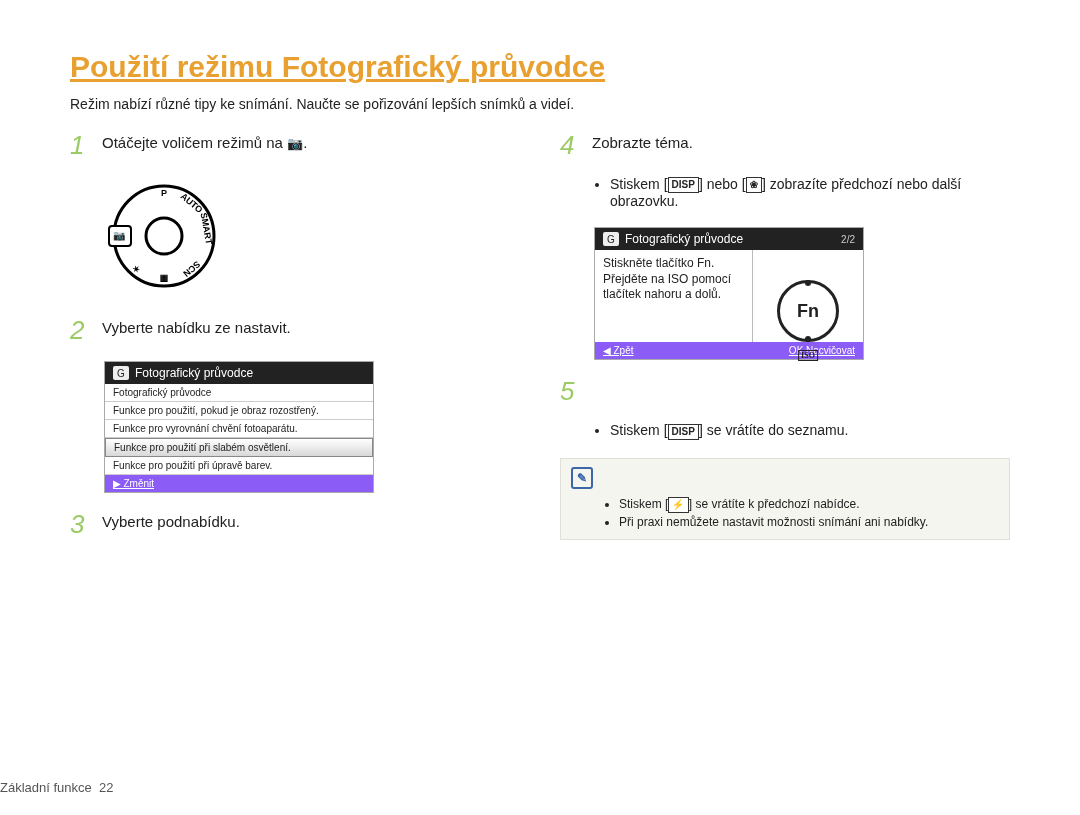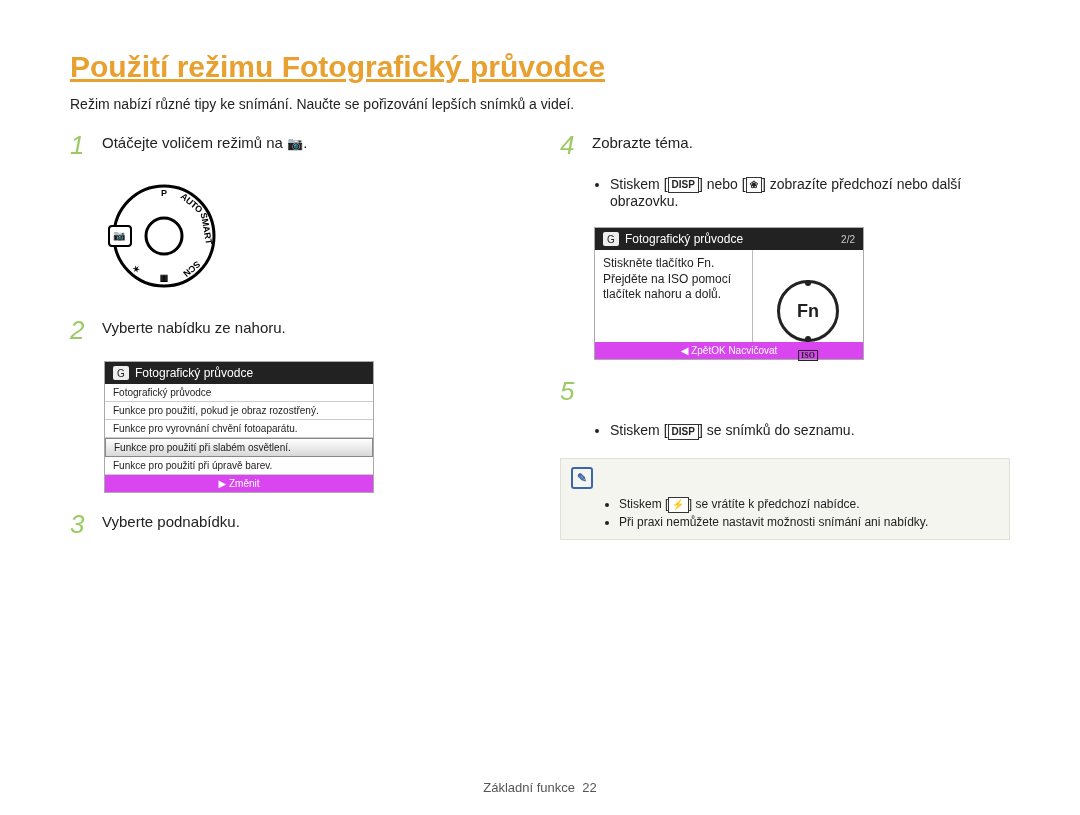--- a/index.html
+++ b/index.html
@@ -78,26 +78,27 @@
   .lcd-list .row {
     border-bottom: 1px solid #ccc;
     padding: 3px 8px;
     font-size: 10px;
   }
   .lcd-list .row.selected {
     background: linear-gradient(#ffffff,#d8d8d8);
     border: 1px solid #888;
   }
   .lcd-footer {
-    background: #d946ef;
+    background: #8b5cf6;
     color: #fff;
     padding: 3px 8px;
     font-size: 10px;
     display: flex;
-    justify-content: center;
+    justify-content: space-between;
+    text-decoration: underline;
   }
   .lcd-corner { font-size:10px; color:#ccc; margin-left:auto; }
 
   
   .theme-body {
     display:flex;
     height: 92px;
   }
   .theme-left {
     flex: 1;
@@ -172,21 +173,20 @@
   .icon-glyph {
     display:inline-block;
     font-size:13px;
     vertical-align:middle;
   }
 
   .footer {
     position:absolute;
     bottom:20px;
     left:0; right:0;
-    text-align:center;
     font-size:13px;
     color:#555;
   }
 </style>
 </head>
 <body>
 
 <h1 class="page-title">Použití režimu Fotografický průvodce</h1>
 <p class="intro">Režim nabízí různé tipy ke snímání. Naučte se pořizování lepších snímků a videí.</p>
 
@@ -213,21 +213,21 @@
           <text x="60" y="20" transform="rotate(180 60 60)">▦</text>
           <text x="60" y="20" transform="rotate(220 60 60)">✶</text>
         </g>
         <rect x="5" y="50" width="22" height="20" rx="3" fill="#fff" stroke="#000" stroke-width="2"></rect>
         <text x="16" y="63" font-size="10" text-anchor="middle">📷</text>
       </svg>
     </div>
 
     <div class="step">
       <div class="step-num">2</div>
-      <div class="step-text">Vyberte nabídku ze nahoru.</div>
+      <div class="step-text">Vyberte nabídku ze nastavit.</div>
     </div>
 
     <div class="lcd">
       <div class="lcd-header">
         <span class="lcd-icon">G</span>
         <span>Fotografický průvodce</span>
       </div>
       <div class="lcd-list" id="lcd1-list">
           <div class="row">Fotografický průvodce</div>
           <div class="row">Funkce pro použití, pokud je obraz rozostřený.</div>
@@ -284,21 +284,21 @@
         <span>OK   Nacvičovat</span>
       </div>
     </div>
 
     <div class="step">
       <div class="step-num">5</div>
     </div>
 
     <ul class="bullets">
       <li>
-        <span>Stiskem [</span><span class="btn-key">DISP</span><span>] se snímků do seznamu.</span>
+        <span>Stiskem [</span><span class="btn-key">DISP</span><span>] se vrátíte do seznamu.</span>
       </li>
     </ul>
 
     <div class="tipbox">
       <div class="tip-icon">✎</div>
       <ul>
         <li>
           <span>Stiskem [</span><span class="btn-key">⚡</span><span>] se vrátíte k předchozí nabídce.</span>
         </li>
         <li>Při praxi nemůžete nastavit možnosti snímání ani nabídky.</li>

